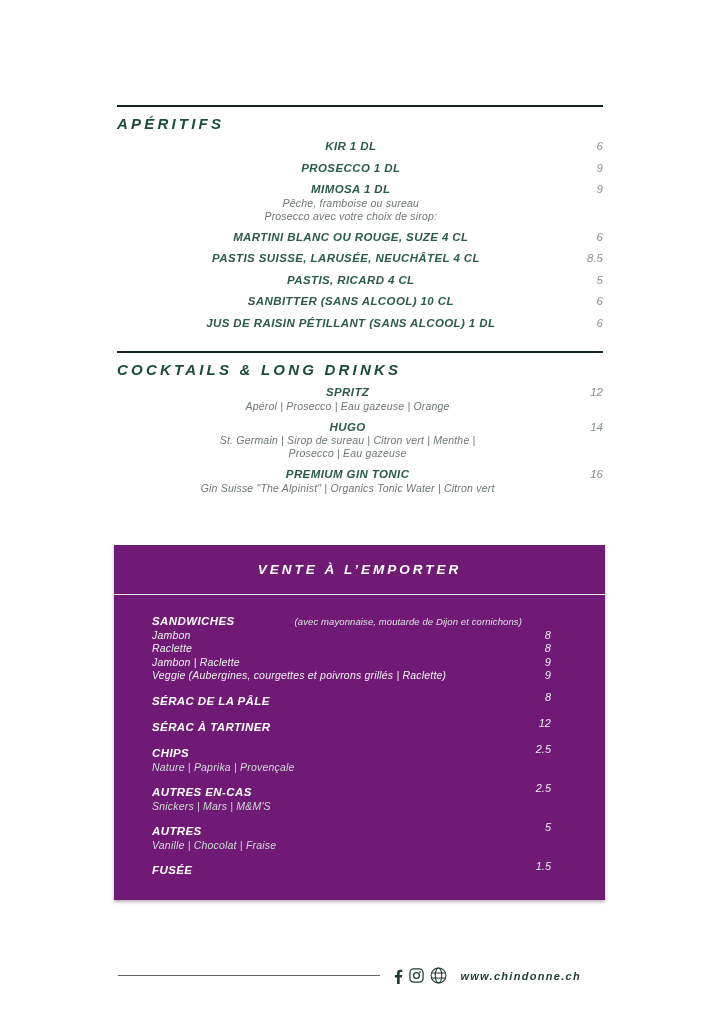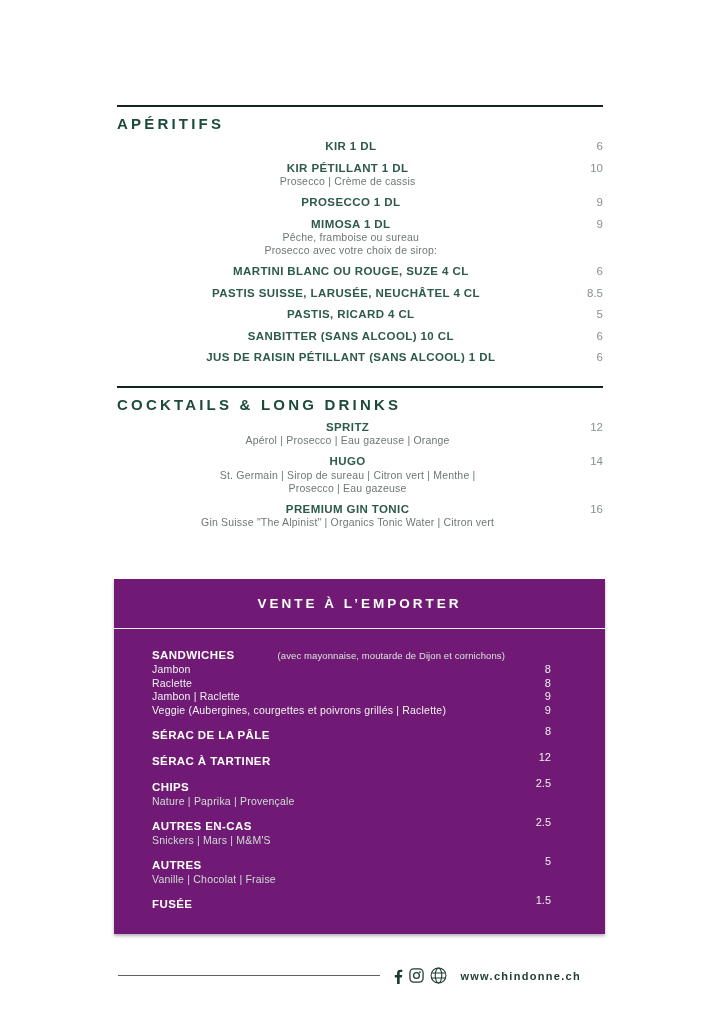--- a/index.html
+++ b/index.html
@@ -1,38 +1,38 @@
 <!DOCTYPE html>
 <html><head>
 <meta charset="utf-8">
 <style>
   html,body{margin:0;padding:0;background:#ffffff;}
   body{width:724px;height:1024px;font-family:"Liberation Sans",sans-serif;-webkit-font-smoothing:antialiased;}
-  .page{position:relative;width:700px;height:1024px;background:#ffffff;overflow:hidden;}
+  .page{position:relative;width:700px;height:1024px;background:#ffffff;overflow:hidden;font-style:italic;}
   .content{position:absolute;left:117px;top:105px;width:486px;}
 
   .rule{height:2px;background:#15241c;}
   .menu-section{margin-bottom:21px;}
   .section-title{margin:7px 0 7px 0;font-size:15px;font-weight:bold;letter-spacing:3.2px;color:#1c4b3b;line-height:19px;}
   .items{margin-top:0;}
   .item{display:flex;justify-content:space-between;align-items:flex-start;margin-bottom:8px;}
   .item .left{flex:1;min-width:0;text-align:center;}
   .item .name{font-size:11.5px;font-weight:bold;color:#2d5a49;letter-spacing:.4px;line-height:13.5px;}
   .item .desc{font-size:10.5px;color:#6d7872;letter-spacing:.2px;line-height:13px;}
   .item .price{font-size:11.5px;color:#87918b;line-height:13.5px;white-space:nowrap;padding-left:12px;}
 
   .takeaway{margin-top:50px;margin-left:-3px;width:491px;background:#701a75;box-shadow:0 2px 3px rgba(40,40,40,.35);padding:16px 0 10px 0;}
   .takeaway-title{margin:0;text-align:center;font-size:13.5px;font-weight:bold;letter-spacing:3px;color:#ffffff;line-height:17px;}
   .takeaway-divider{margin-top:16px;height:1px;background:#e6ede8;}
   .t-items{padding:16px 54px 4px 38px;}
   .t-item{margin-bottom:8px;}
   .t-head{display:flex;justify-content:space-between;align-items:flex-start;}
   .t-namewrap{flex:1;min-width:0;}
   .t-name{font-size:11.5px;font-weight:bold;color:#ffffff;letter-spacing:.4px;line-height:13.5px;}
-  .t-note{font-size:9.5px;font-weight:normal;color:#d8e3dc;margin-left:3px;letter-spacing:.1px;padding-left:40px;}
+  .t-note{font-size:9.5px;font-weight:normal;color:#d8e3dc;margin-left:20px;letter-spacing:.1px;padding-left:40px;}
   .t-desc{font-size:10.5px;color:#cfdcd4;line-height:13px;letter-spacing:.2px;}
   .t-sub{display:flex;justify-content:space-between;font-size:10.5px;color:#eef3ef;line-height:13px;letter-spacing:.2px;}
   .t-price,.t-subprice{font-size:11px;color:#eaf0eb;white-space:nowrap;padding-left:12px;line-height:13.5px;}
 
   .footer{position:absolute;left:118px;right:119px;top:967px;display:flex;align-items:center;}
   .footer-rule{flex:1;height:1px;background:#5d635f;margin-right:14px;}
   .social{display:flex;align-items:center;gap:6px;margin-right:13px;}
   .social svg{display:block;}
   .site{font-size:11px;font-weight:bold;letter-spacing:1.3px;color:#1d3b2f;}
 </style>
@@ -44,27 +44,20 @@
     <div id="sections">
         <section class="menu-section">
           <div class="rule"></div>
           <h2 class="section-title">APÉRITIFS</h2>
           <div class="items">
             <div class="item">
               <div class="left">
                 <div class="name">KIR 1 DL</div>
               </div>
               <div class="price">6</div>
-            </div>
-            <div class="item">
-              <div class="left">
-                <div class="name">KIR PÉTILLANT 1 DL</div>
-                <div class="desc">Prosecco | Crème de cassis</div>
-              </div>
-              <div class="price">10</div>
             </div>
             <div class="item">
               <div class="left">
                 <div class="name">PROSECCO 1 DL</div>
               </div>
               <div class="price">9</div>
             </div>
             <div class="item">
               <div class="left">
                 <div class="name">MIMOSA 1 DL</div>

